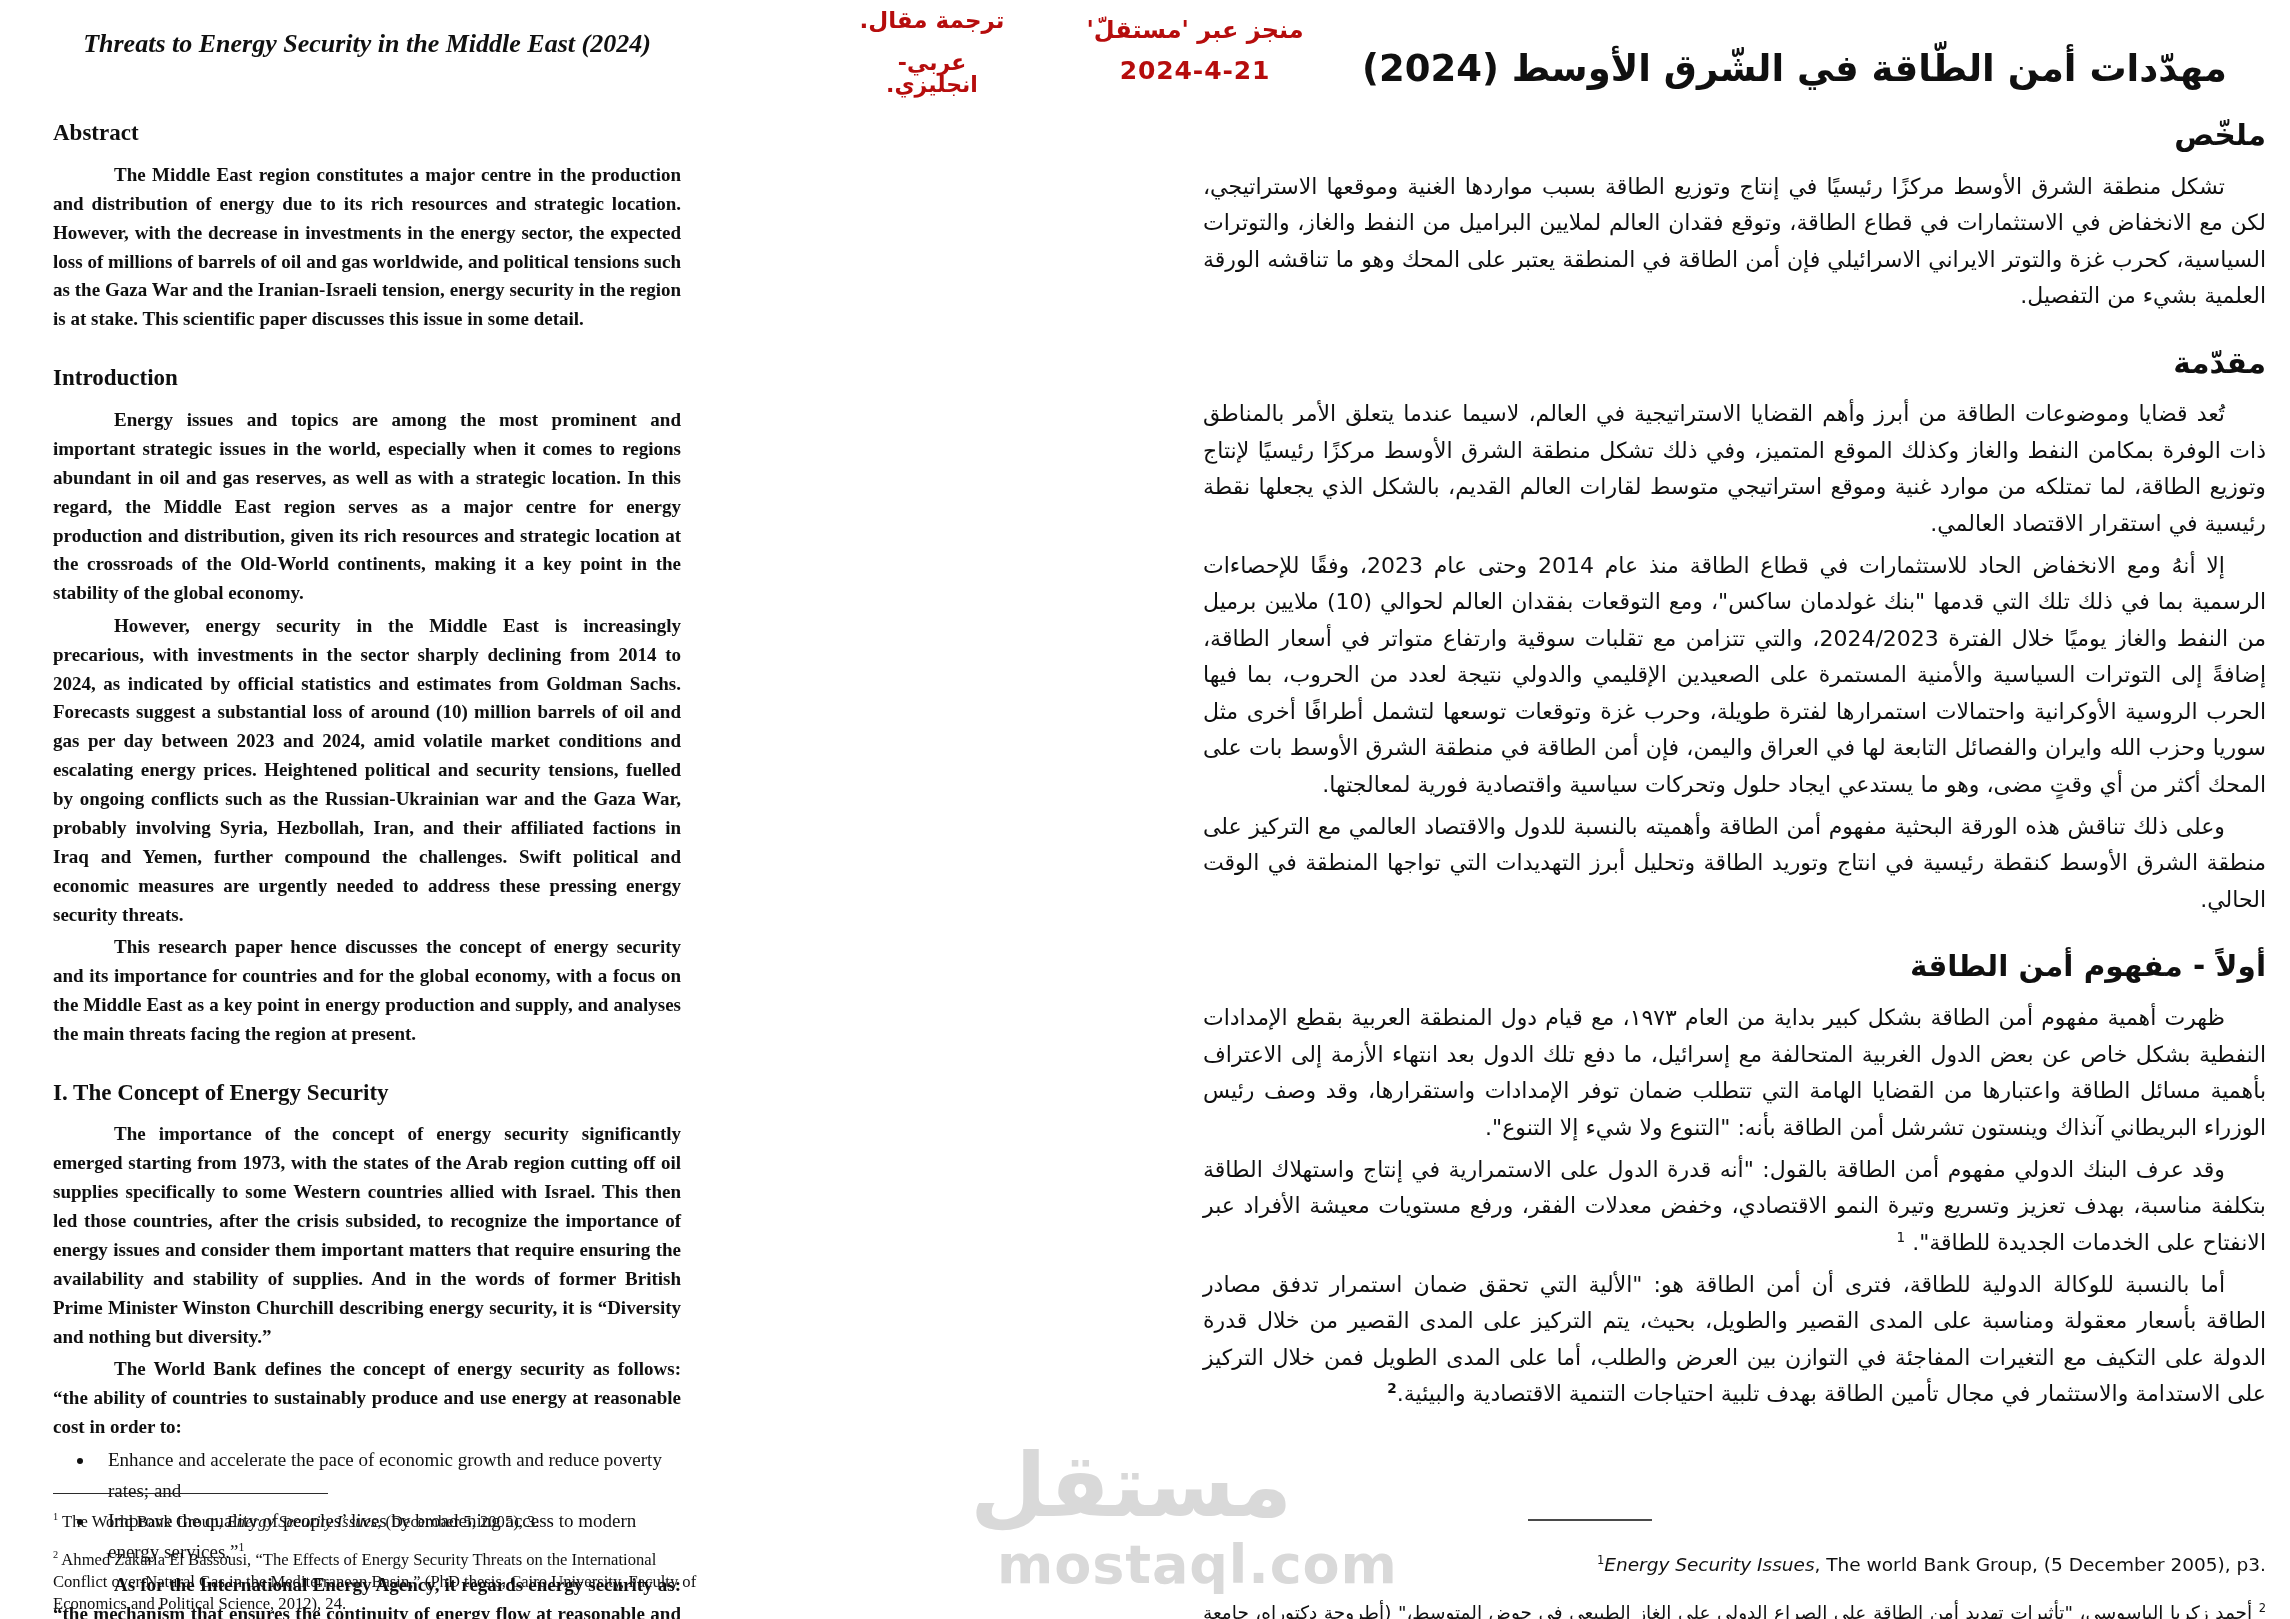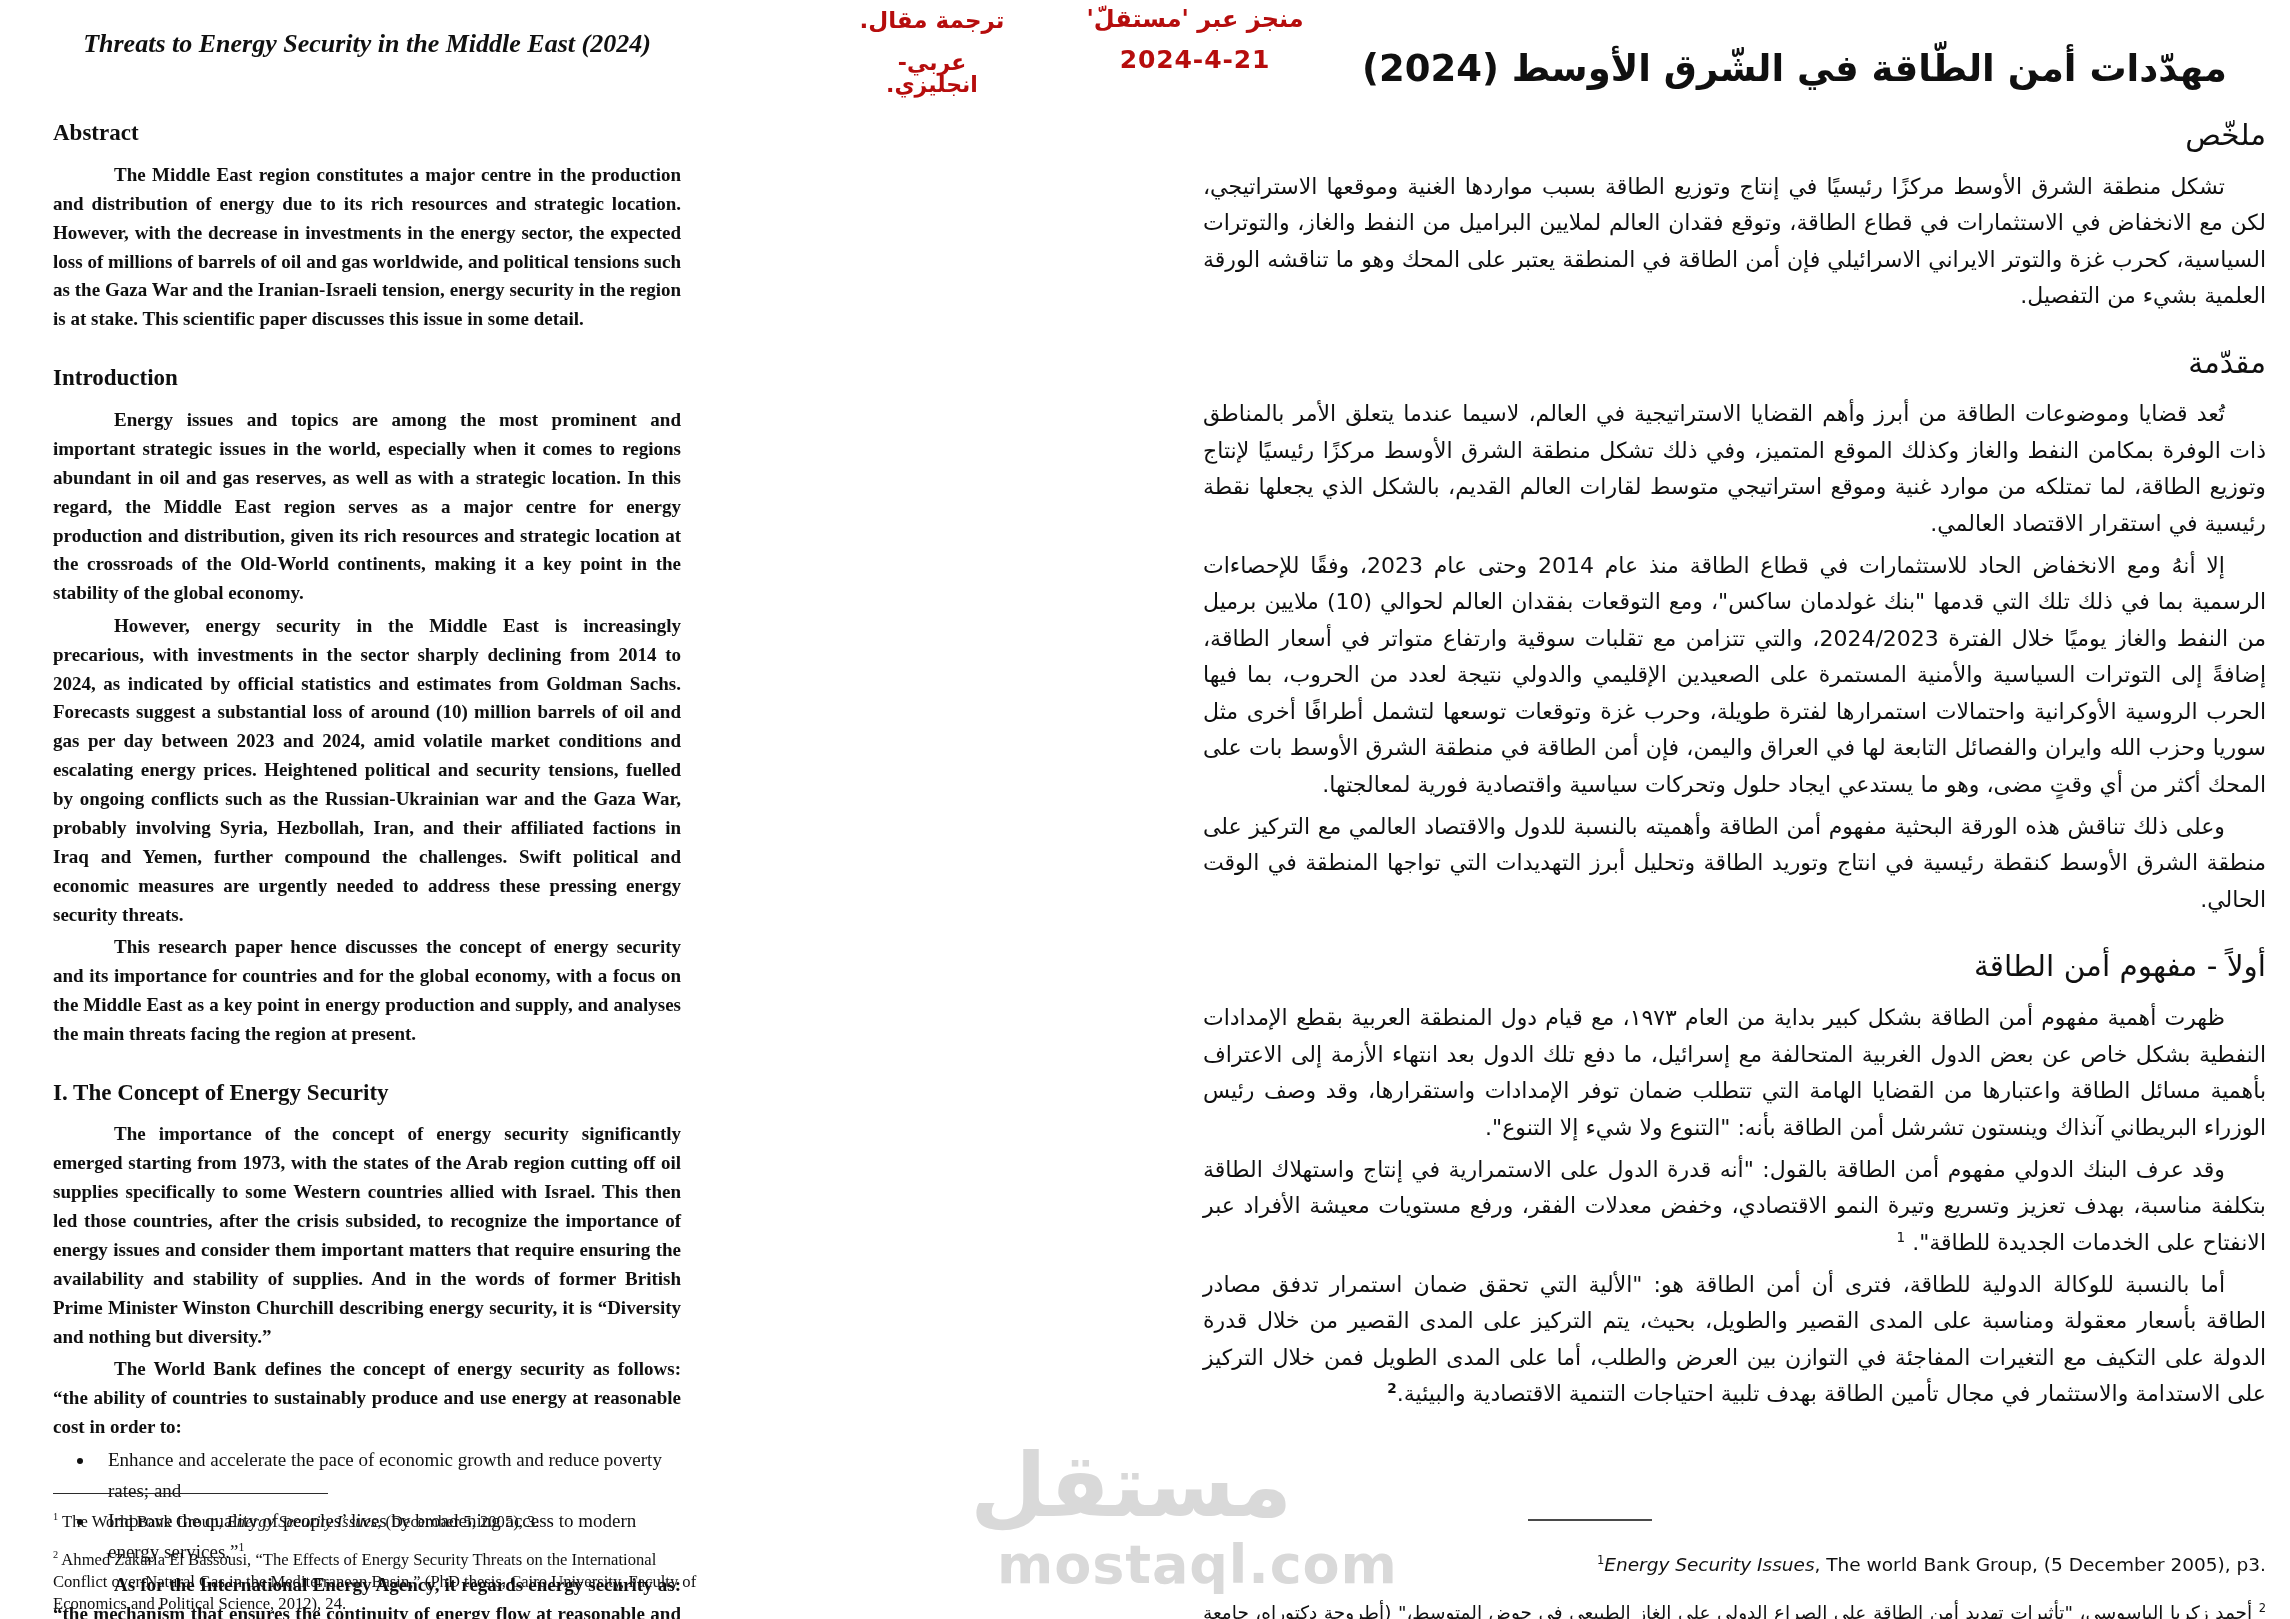--- a/index.html
+++ b/index.html
@@ -4,21 +4,21 @@
 <style>
   html,body{margin:0;padding:0;background:#ffffff;}
   .page{position:relative;width:2291px;height:1620px;background:#ffffff;overflow:hidden;
         font-family:"Liberation Serif",serif;color:#101010;}
 
   
   .red-note{position:absolute;color:#b60d0d;font-family:"DejaVu Sans",sans-serif;
             font-weight:bold;text-align:center;direction:rtl;line-height:1.0;z-index:2;}
   .note-translation{left:858px;top:9.2px;width:148px;font-size:23px;}
   .note-translation .l2{margin-top:20px;font-size:22px;}
-  .note-stamp{left:1061px;top:7px;width:268px;font-size:24px;}
+  .note-stamp{left:1061px;top:18px;width:268px;font-size:24px;}
   .note-stamp .date{margin-top:16px;font-size:25px;direction:ltr;letter-spacing:0.9px;}
 
   
   .col-en{position:absolute;left:53px;top:28px;width:628px;z-index:1;}
   .en-title{text-align:center;font-weight:bold;font-size:26px;margin:0 0 61px 0;line-height:1.2;font-style:italic;}
   .en-h{font-weight:bold;font-size:23px;margin:31px 0 14.8px 0;}
   .en-p{font-size:19px;line-height:1.52;text-align:justify;text-indent:61px;margin:0 0 3.7px 0;font-weight:bold;}
   .en-bullets{margin:1.8px 0 3.7px 0;padding:0 0 0 42px;list-style:disc;}
   .en-bullets li{font-size:19px;line-height:1.6;text-align:left;padding-left:13px;}
   sup{font-size:0.62em;vertical-align:super;line-height:0;}
@@ -26,21 +26,21 @@
   .en-foot{position:absolute;left:53px;top:1493px;width:646px;z-index:1;}
   .fn-rule-en{width:275px;border-top:1.8px solid #2b2b2b;margin:0 0 9.2px 0;}
   .fn{font-size:16.6px;line-height:1.32;text-align:left;}
   .fn .it{font-style:italic;}
 
   
   .ar{font-family:"DejaVu Sans",sans-serif;direction:rtl;}
   .ar-title{position:absolute;left:1203px;top:22px;width:1024px;text-align:right;
             font-size:37px;font-weight:bold;z-index:1;}
   .col-ar{position:absolute;left:1203px;top:118px;width:1063px;text-align:justify;z-index:1;}
-  .ar-h{font-size:29.5px;font-weight:normal;text-align:right;margin:31px 0 16.6px 0;}
+  .ar-h{font-size:29.5px;font-weight:bold;text-align:right;margin:31px 0 16.6px 0;}
   .ar-h.first{margin-top:0;}
   .ar-p{font-size:22px;line-height:1.66;margin:0 0 5.5px 0;text-indent:41px;}
 
   .ar-foot{position:absolute;left:1203px;top:1532px;width:1063px;z-index:1;text-align:right;}
   .fn-rule-ar{position:absolute;left:1528px;top:1519px;width:124px;border-top:2.8px solid #4a4a4a;z-index:1;}
   .ar-fn1{font-size:18.5px;line-height:1.5;direction:rtl;}
   .ar-fn1 .latin{direction:ltr;unicode-bidi:embed;}
   .ar-fn1 .it{font-style:italic;}
   .ar-fn2{font-size:18.5px;line-height:1.75;direction:rtl;text-align:justify;margin-top:1.8px;}
 

